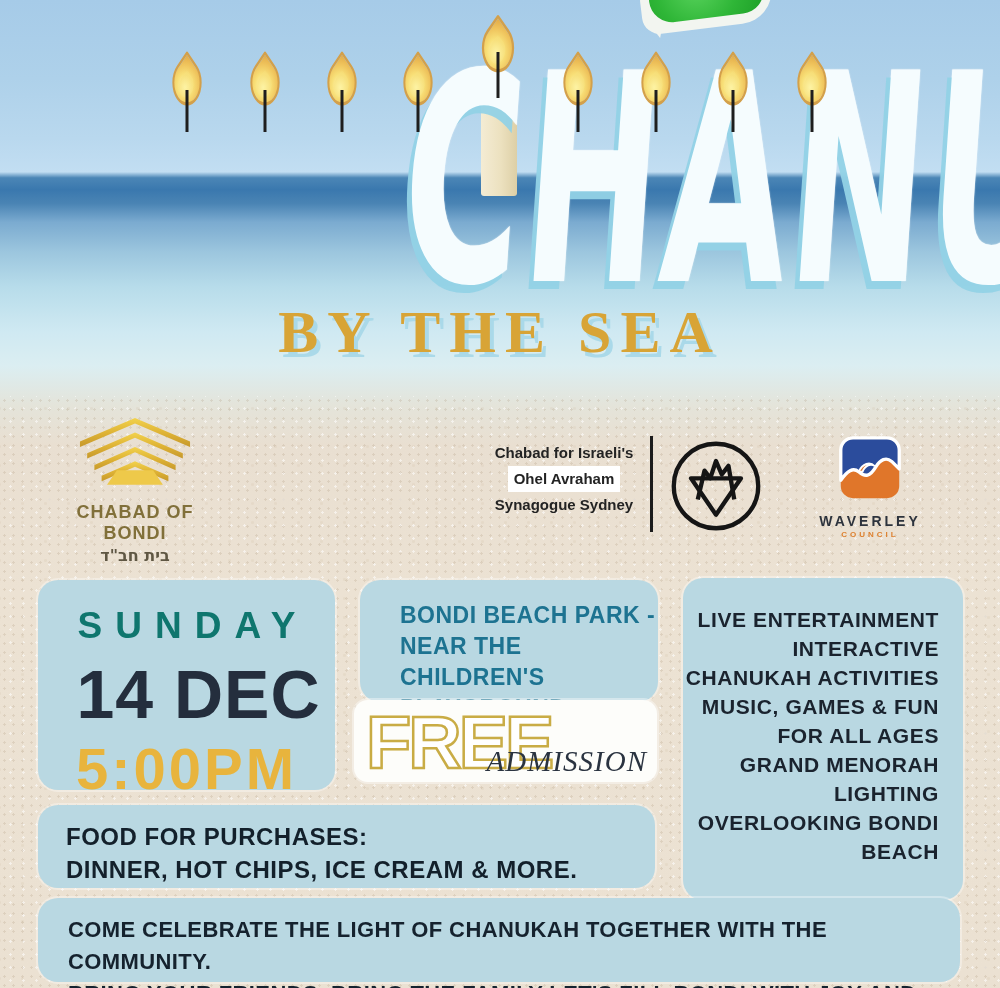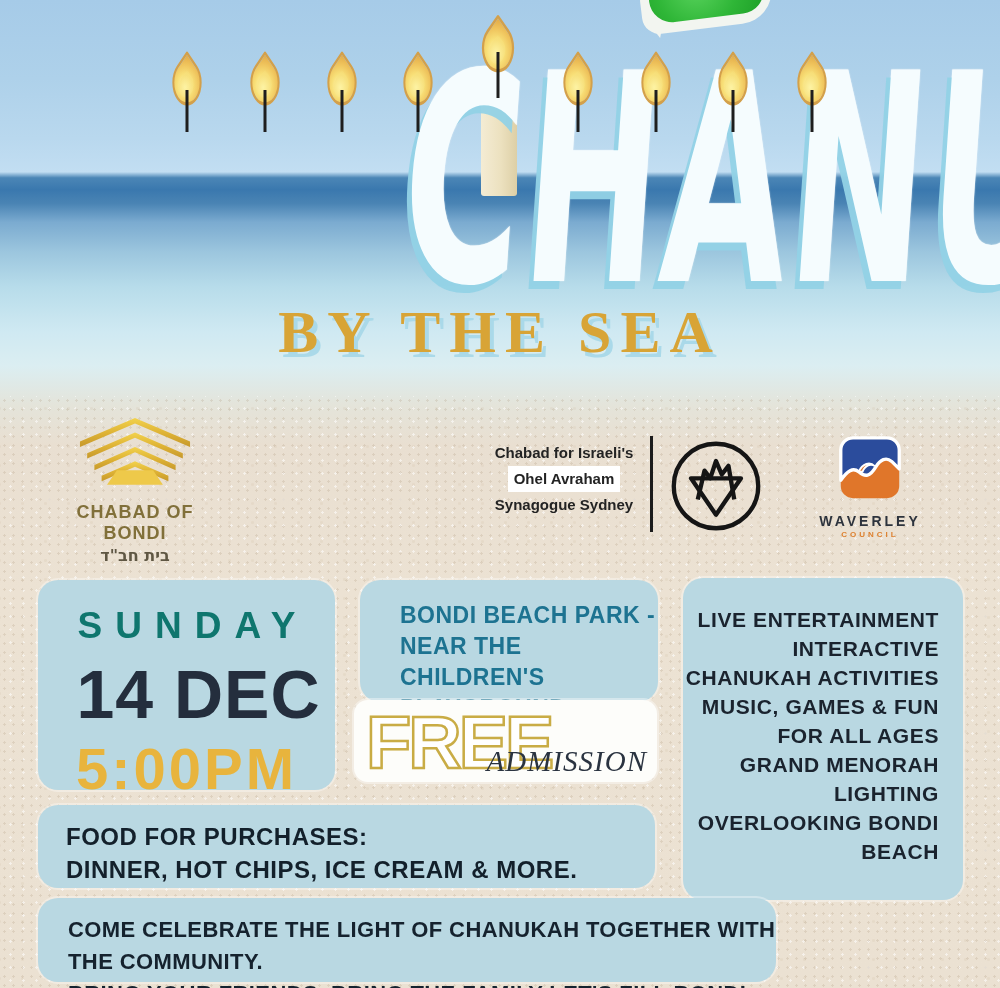--- a/index.html
+++ b/index.html
@@ -77,21 +77,21 @@
     position:absolute;box-shadow:0 0 0 2px rgba(255,255,255,0.4);}
   .free-word{position:absolute;left:12px;top:0px;font-size:74px;font-weight:bold;letter-spacing:-3px;
     color:#ffffff;-webkit-text-stroke:2.5px #c9ac45;text-shadow:0 0 1px #c9ac45;text-align:center;}
   .admission-word{position:absolute;right:10px;bottom:4px;font-family:"Liberation Serif",serif;
     font-style:italic;font-size:29px;color:#2a3340;letter-spacing:1px;}
   .panel-act{left:683px;top:578px;width:280px;height:322px;}
   .panel-act .lines{padding:27px 24px 0 0;text-align:right;font-size:21px;font-weight:bold;
     color:#1a232e;line-height:29px;letter-spacing:0.6px;}
   .panel-food{left:38px;top:805px;width:617px;height:83px;}
   .panel-food .txt{padding:15px 0 0 28px;font-size:24px;font-weight:bold;color:#13202b;line-height:33px;letter-spacing:0.5px;}
-  .panel-banner{left:38px;top:898px;width:738px;height:84px;}
+  .panel-banner{left:38px;top:898px;width:922px;height:84px;}
   .panel-banner .txt{padding:16px 0 0 30px;font-size:22px;font-weight:bold;color:#15222e;line-height:32px;letter-spacing:0.4px;}
 </style>
 </head>
 <body>
 
 <div class="poster">
 
   <div class="sand-texture"></div>
 
   <div class="wa-badge">

